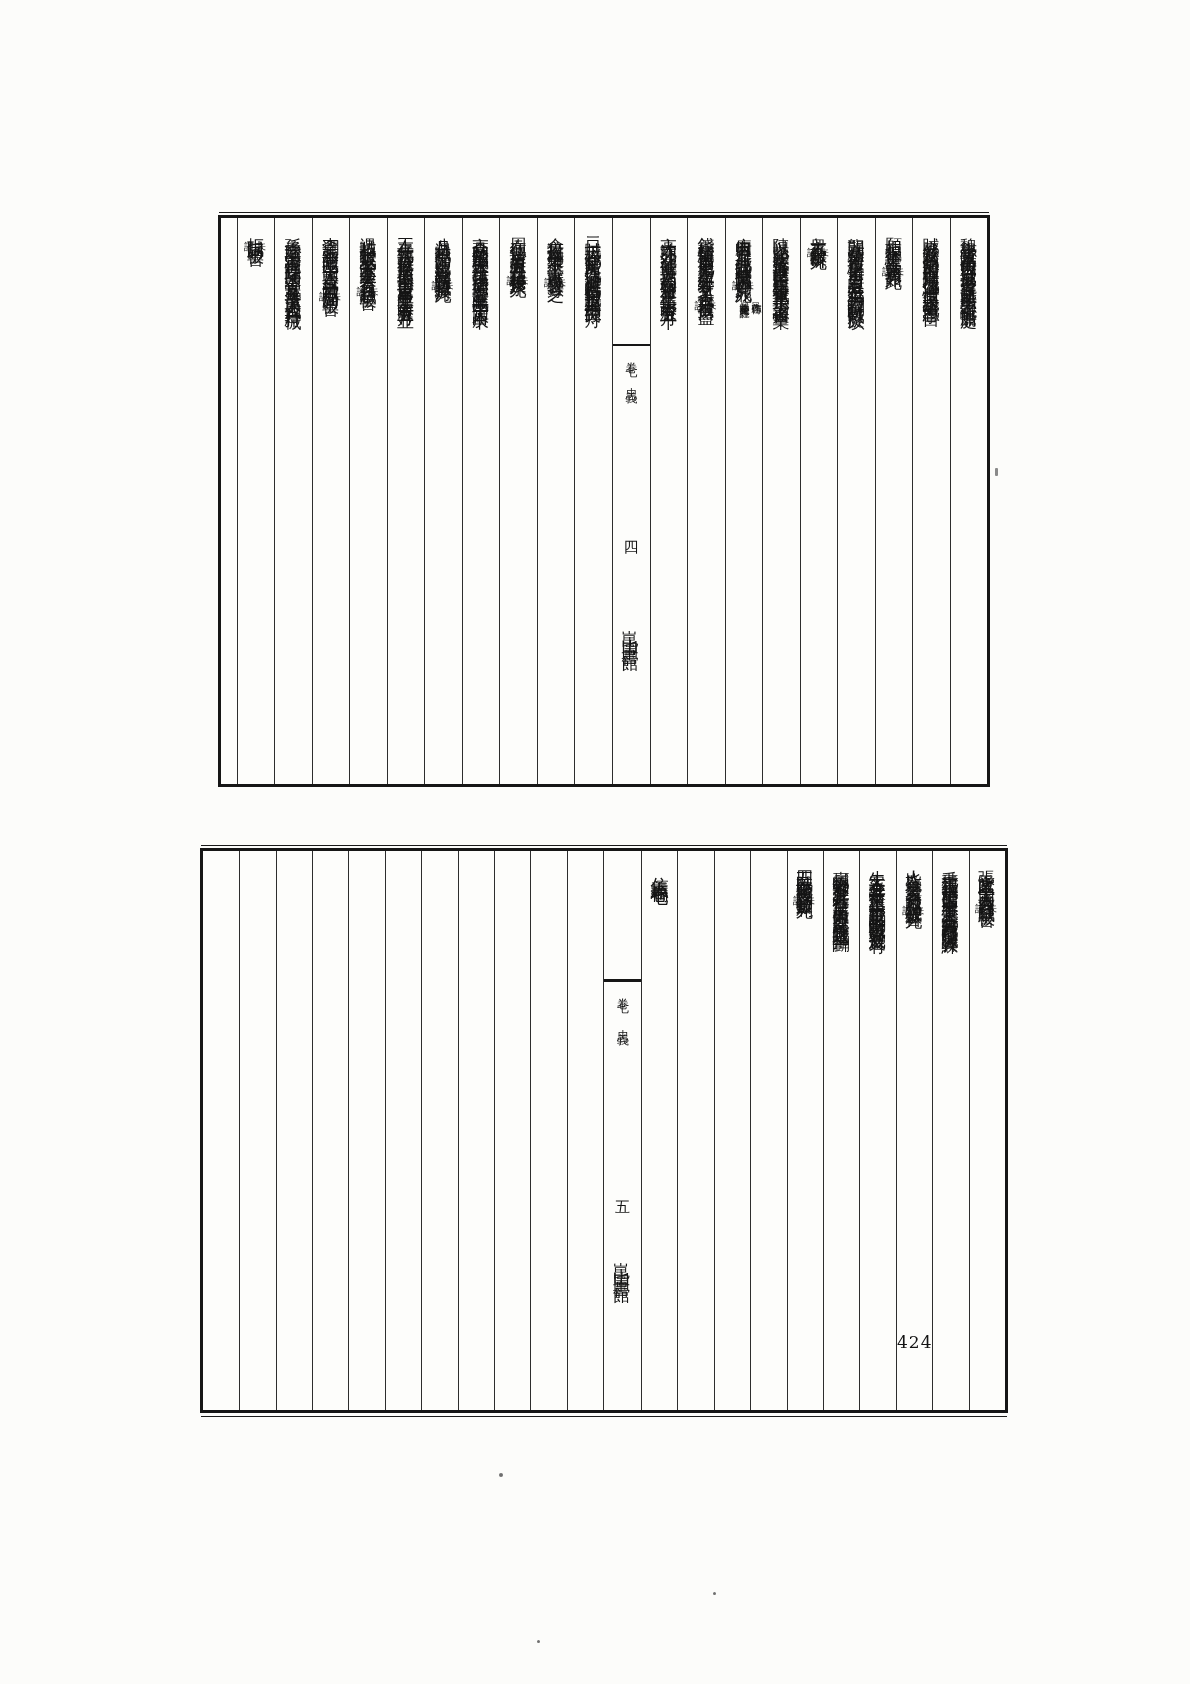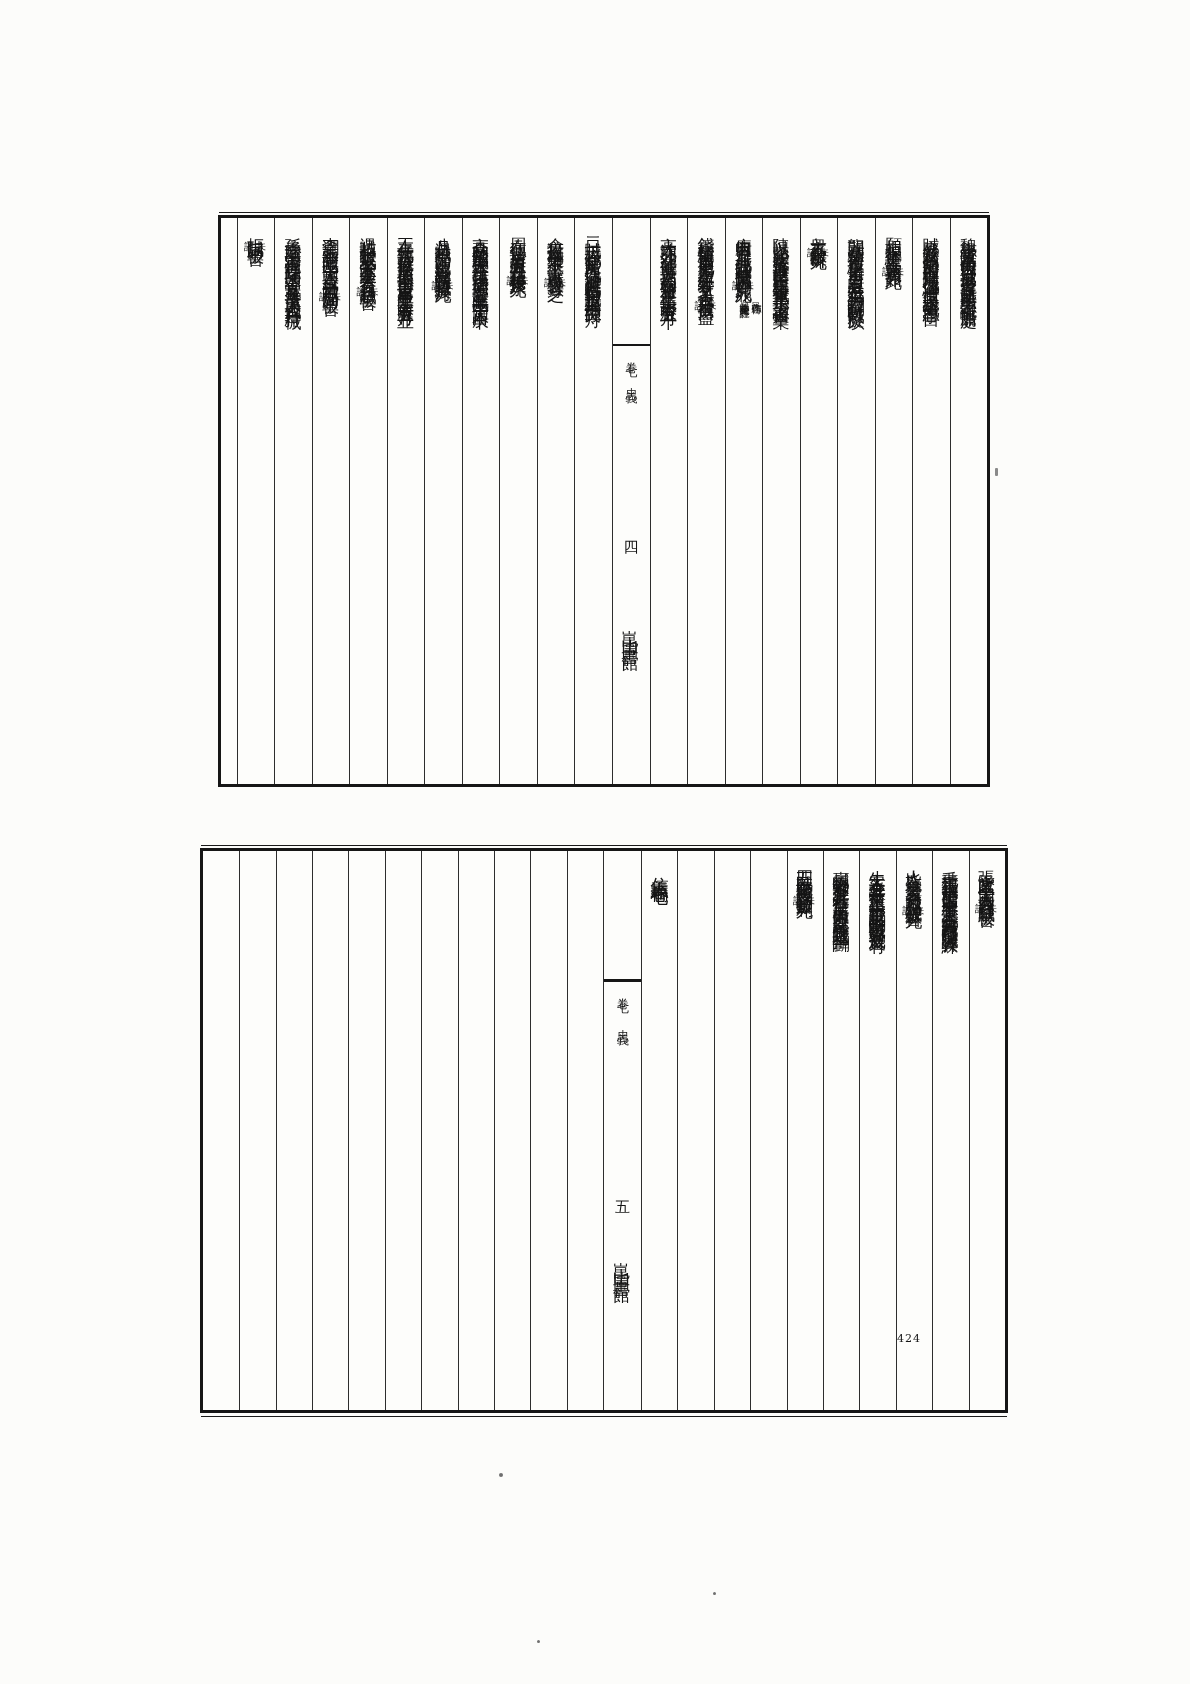--- a/index.html
+++ b/index.html
@@ -83,21 +83,21 @@
     writing-mode:vertical-rl;text-orientation:upright;
     font-size:17px;letter-spacing:6px;margin-top:60px;
   }
   .block-bottom .fold-imprint{margin-top:32px;}
   
   .title-col .coltext{font-size:18px;letter-spacing:2px;}
   .title-col{padding-top:12px;}
   
   .folio{
     position:absolute;left:897px;top:1332px;
-    font-size:11px;letter-spacing:1px;
+    font-size:17px;letter-spacing:1px;
     font-family:"DejaVu Serif","Liberation Serif",serif;
   }
   .speck{position:absolute;background:#6f6f6f;border-radius:50%;}
   .speck.s1{left:499px;top:1473px;width:4px;height:4px;}
   .speck.s2{left:713px;top:1592px;width:3px;height:3px;}
   .speck.s3{left:537px;top:1640px;width:3px;height:3px;}
   .speck.s4{left:995px;top:468px;width:3px;height:8px;border-radius:1px;background:#8a8a8a;}
 </style>
 </head>
 <body>

